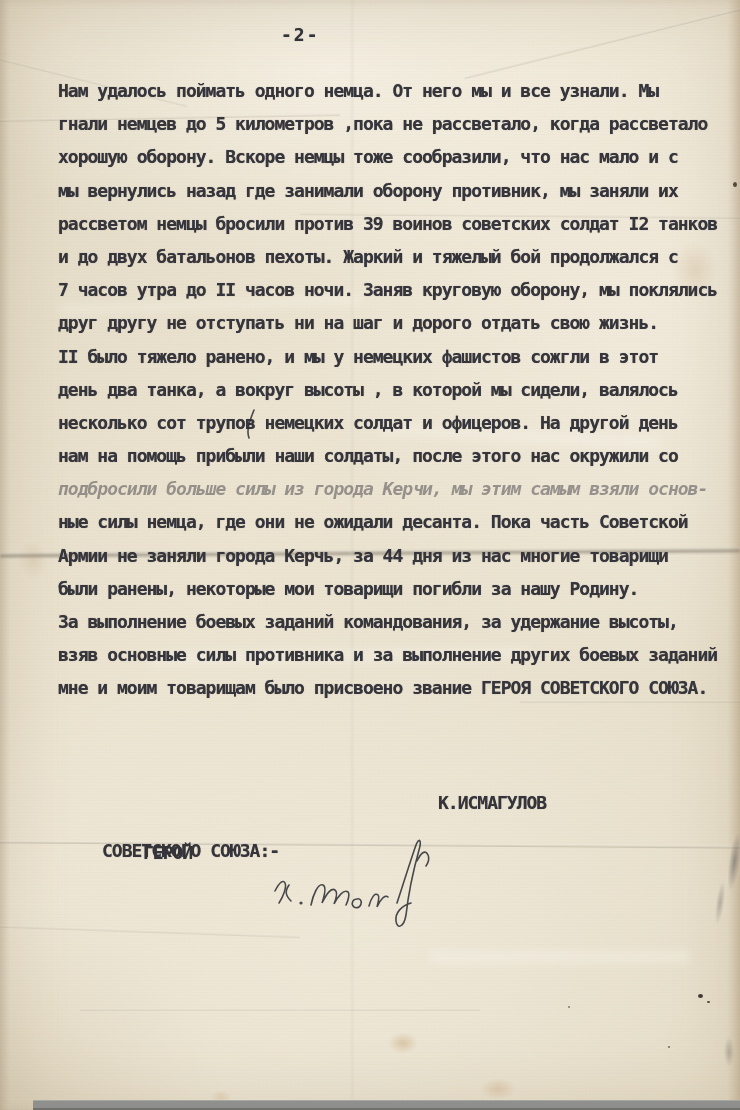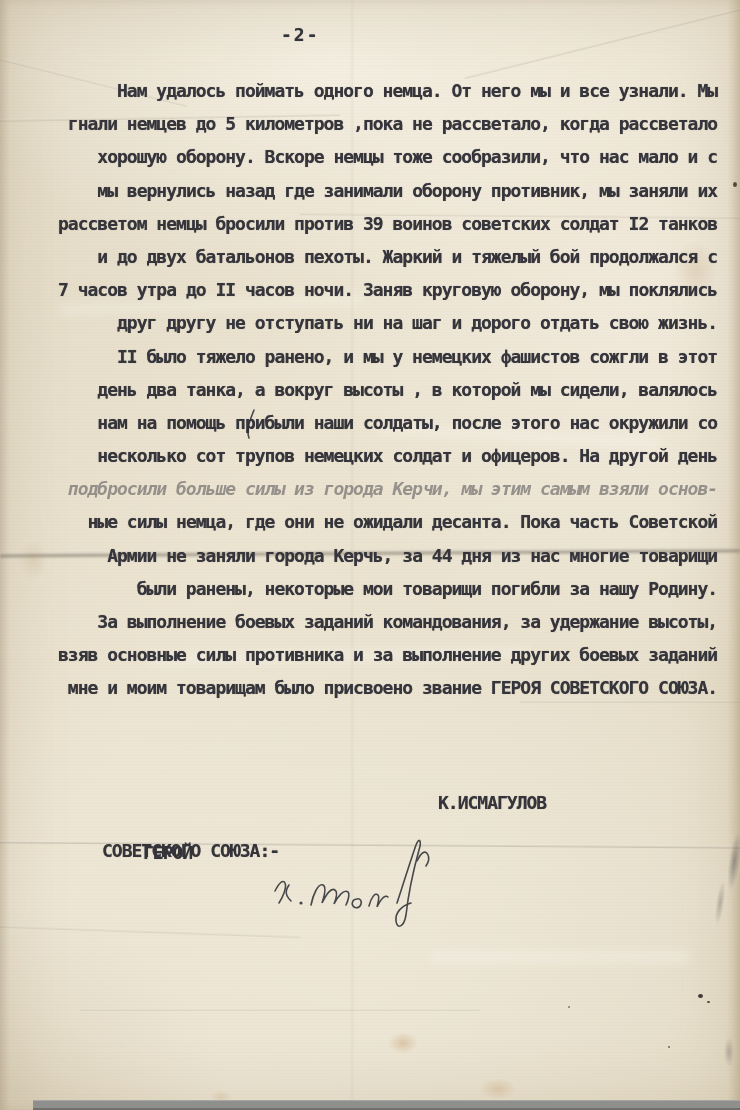--- a/index.html
+++ b/index.html
@@ -21,21 +21,21 @@
   }
   .texture{
     position:absolute;inset:0;pointer-events:none;
     background:
       repeating-linear-gradient(0deg, rgba(90,75,50,.016) 0 1px, transparent 1px 3px),
       repeating-linear-gradient(90deg, rgba(255,255,255,.02) 0 1px, transparent 1px 4px);
   }
   .line{
     height:33.2px;white-space:nowrap;
     font-size:18px;font-weight:700;letter-spacing:-1px;
-    color:#35353b;text-shadow:0 0 .7px rgba(50,50,58,.65);text-align:right;
+    color:#35353b;text-shadow:0 0 .7px rgba(50,50,58,.65);
   }
   .line.faded{
     color:rgba(64,62,70,.5);text-shadow:none;filter:blur(.4px);font-style:italic;
   }
   .body-block{position:absolute;left:58px;top:80px;}
   .pagenum{
     position:absolute;left:281px;top:24px;
     font-size:18px;font-weight:700;letter-spacing:2px;color:#33333a;
     text-shadow:0 0 .7px rgba(50,50,58,.6);
   }
@@ -137,22 +137,22 @@
       <div class="line">Нам удалось поймать одного немца. От него мы и все узнали. Мы</div>
       <div class="line">гнали немцев до 5 километров ,пока не рассветало, когда рассветало</div>
       <div class="line">хорошую оборону. Вскоре немцы тоже сообразили, что нас мало и с</div>
       <div class="line">мы вернулись назад где занимали оборону противник, мы заняли их</div>
       <div class="line">рассветом немцы бросили против 39 воинов советских солдат I2 танков</div>
       <div class="line">и до двух батальонов пехоты. Жаркий и тяжелый бой продолжался с</div>
       <div class="line">7 часов утра до II часов ночи. Заняв круговую оборону, мы поклялись</div>
       <div class="line">друг другу не отступать ни на шаг и дорого отдать свою жизнь.</div>
       <div class="line">II было тяжело ранено, и мы у немецких фашистов сожгли в этот</div>
       <div class="line">день два танка, а вокруг высоты , в которой мы сидели, валялось</div>
+      <div class="line">несколько сот трупов немецких солдат и офицеров. На другой день</div>
       <div class="line">нам на помощь прибыли наши солдаты, после этого нас окружили со</div>
-      <div class="line">несколько сот трупов немецких солдат и офицеров. На другой день</div>
       <div class="line faded">подбросили больше силы из города Керчи, мы этим самым взяли основ-</div>
       <div class="line">ные силы немца, где они не ожидали десанта. Пока часть Советской</div>
       <div class="line">Армии не заняли города Керчь, за 44 дня из нас многие товарищи</div>
       <div class="line">были ранены, некоторые мои товарищи погибли за нашу Родину.</div>
       <div class="line">За выполнение боевых заданий командования, за удержание высоты,</div>
       <div class="line">взяв основные силы противника и за выполнение других боевых заданий</div>
       <div class="line">мне и моим товарищам было присвоено звание ГЕРОЯ СОВЕТСКОГО СОЮЗА.</div>
     </div>
 
   <svg class="pen-svg" width="22" height="34" viewBox="0 0 22 34">

